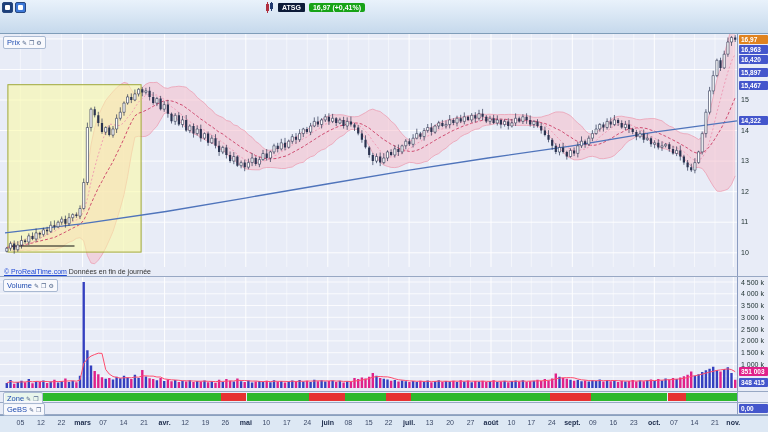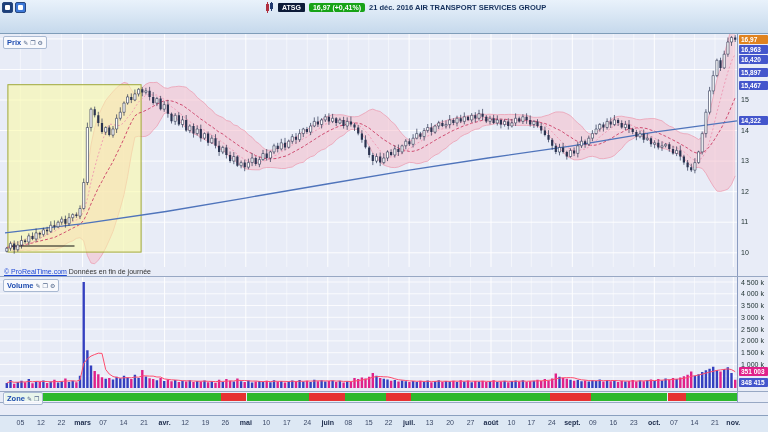--- a/index.html
+++ b/index.html
@@ -32,21 +32,21 @@
   .pane{position:absolute;left:0;width:768px;box-sizing:border-box;background:#e8ecf7;border-bottom:1px solid #98a8c4;}
   #price-pane{top:34px;height:243px;}
   #vol-pane{top:277px;height:115px;}
   #zone-row{top:392px;height:11px;padding-left:44px;}
   #gebs-row{top:403px;height:12px;}
   #xaxis{position:absolute;top:415px;left:0;width:768px;height:17px;background:#dde8f4;border-top:1px solid #8aa0bf;box-sizing:border-box;}
   svg.plot{position:absolute;left:0;top:0;}
   .chip{position:absolute;left:3px;top:2px;display:flex;align-items:center;gap:2px;
         background:rgba(248,250,253,0.92);border:1px solid #a9b9d2;border-radius:2px;
         padding:0 3px;height:11px;z-index:6;}
-  .chip .cl{color:#1e4cb0;font-weight:bold;font-size:7.5px;}
+  .chip .cl{color:#1e4cb0;font-weight:normal;font-size:7.5px;}
   .chip .ci{font-size:6px;color:#566b8e;line-height:1;cursor:pointer;}
   .scale{position:absolute;left:737px;top:0;width:31px;height:100%;border-left:1px solid #8b9cc0;z-index:5;}
   .tick{position:absolute;left:3px;font-size:7px;color:#233;}
   .badge{position:absolute;left:1px;width:29px;height:9px;border-radius:1px;color:#fff;
          font-size:6.5px;font-weight:bold;line-height:9px;padding-left:2px;box-sizing:border-box;white-space:nowrap;overflow:hidden;}
   #copyright{position:absolute;left:4px;bottom:1px;font-size:7px;z-index:6;white-space:nowrap;}
   #copyright .lnk{color:#1f49d6;text-decoration:underline;cursor:pointer;}
   #copyright .note{color:#333;}
   #zone-strip{position:absolute;left:5px;top:1px;width:732px;height:8px;}
   #zone-strip .seg{position:absolute;top:0;height:8px;}
@@ -70,21 +70,20 @@
       </span>
       <span class="r1cluster">
         <svg width="9" height="11">
           <rect x="1" y="2" width="3" height="7" fill="#b03040"></rect>
             <line x1="2.5" y1="0" x2="2.5" y2="11" stroke="#b03040"></line>
           <rect x="5" y="1" width="3" height="6" fill="#203a70"></rect>
             <line x1="6.5" y1="0" x2="6.5" y2="9" stroke="#203a70"></line>
         </svg>
         <span class="sym">ATSG</span>
         <span class="quote">16,97 (+0,41%)</span>
-        <span class="datetitle">21 déc. 2016 AIR TRANSPORT SERVICES GROUP</span>
       </span>
     </div>
   </div>
 
   <div class="pane" id="price-pane">
     <svg class="plot" id="price-svg" width="737" height="242">
         <g>
           <line x1="20.4" y1="0" x2="20.4" y2="233" stroke="rgba(255,255,255,0.5)"></line>
           <line x1="40.9" y1="0" x2="40.9" y2="233" stroke="rgba(255,255,255,0.5)"></line>
           <line x1="61.4" y1="0" x2="61.4" y2="233" stroke="rgba(255,255,255,0.5)"></line>
@@ -272,20 +271,30 @@
         <div class="seg" style="left: 680.8px; width: 51.2px; background: rgb(45, 184, 45);"></div>
       </div>
     <div class="chip" style="top:0;">
       <span class="cl">Zone</span>
       <span class="ci">✎</span>
       <span class="ci">❐</span>
     </div>
     <div class="scale"></div>
   </div>
 
+  <div class="pane" id="gebs-row">
+    <div class="chip" style="top:0;">
+      <span class="cl">GeBS</span>
+      <span class="ci">✎</span>
+      <span class="ci">❐</span>
+    </div>
+    <div class="scale" id="gebs-scale">
+        <div class="badge" style="background: rgb(68, 86, 204); top: 1px;">0,00</div>
+      </div>
+  </div>
 
   <div id="xaxis">
       <div class="xl" style="left: 20.4px;">05</div>
       <div class="xl" style="left: 40.9px;">12</div>
       <div class="xl" style="left: 61.4px;">22</div>
       <div class="xl m" style="left: 82.6px;">mars</div>
       <div class="xl" style="left: 103.1px;">07</div>
       <div class="xl" style="left: 123.6px;">14</div>
       <div class="xl" style="left: 144.1px;">21</div>
       <div class="xl m" style="left: 164.6px;">avr.</div>

